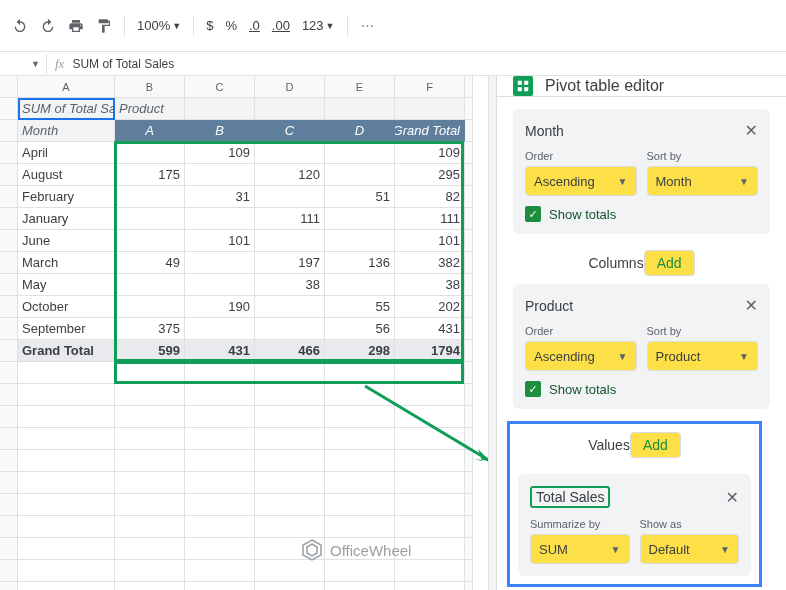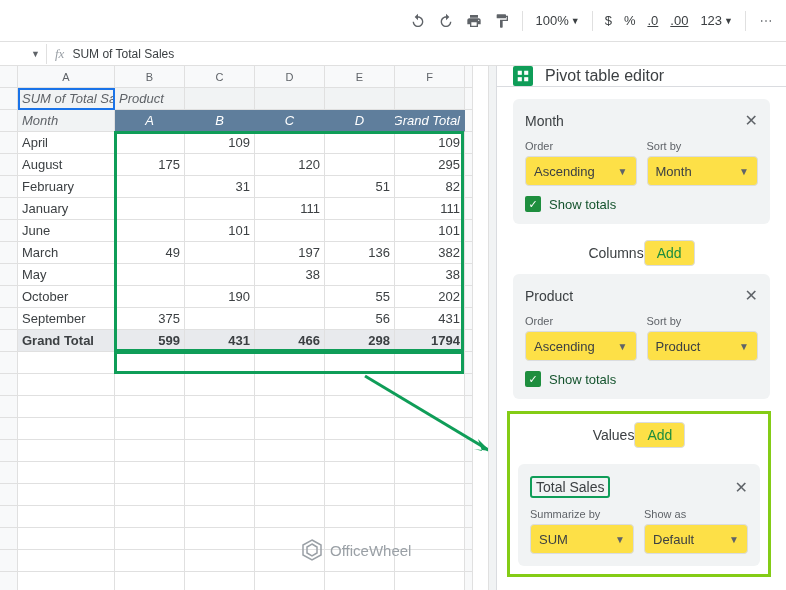--- a/index.html
+++ b/index.html
@@ -1,17 +1,17 @@
 <!DOCTYPE html>
 <html><head>
 <meta charset="utf-8">
 <style>
   * { box-sizing: border-box; font-family: Arial, sans-serif; }
   body { margin: 0; width: 786px; height: 590px; background: #fff; display: flex; flex-direction: column; overflow: hidden; color: #3c4043; font-size: 13px; }
-  .toolbar { height: 42px; border-bottom: 1px solid #e0e0e0; display: flex; align-items: center; padding: 0 8px; gap: 4px; justify-content: flex-end; }
+  .toolbar { height: 52px; border-bottom: 1px solid #e0e0e0; display: flex; align-items: center; padding: 0 8px; gap: 4px; }
   .tb-btn { width: 24px; height: 24px; display: flex; align-items: center; justify-content: center; cursor: pointer; border-radius: 2px; color: #5f6368; }
   .tb-sep { width: 1px; height: 20px; background: #e0e0e0; margin: 0 4px; }
   .tb-text { font-size: 13px; color: #3c4043; padding: 0 4px; cursor: pointer; display:flex; align-items:center; gap:2px;}
   .fx-bar { height: 24px; border-bottom: 1px solid #e0e0e0; display: flex; align-items: center; font-size: 12px; }
   .fx-name { width: 46px; text-align: right; padding-right: 6px; color: #5f6368; display:flex; align-items:center; justify-content:flex-end; gap:2px;}
   .fx-sep { width: 1px; height: 20px; background: #e0e0e0; }
   .fx-label { font-style: italic; color: #9aa0a6; padding: 0 8px; font-family: 'Times New Roman', serif; font-size:13px;text-align:right;}
   .fx-val { color: #3c4043; }
   .main { flex: 1; display: flex; overflow: hidden; position: relative; }
   .sheet-wrap { flex: 1; overflow: hidden; position: relative; }
@@ -43,21 +43,21 @@
   .card-close { cursor: pointer; color: #5f6368; font-size: 16px; }
   .field-row { display: flex; gap: 10px; }
   .field { flex: 1; }
   .field-label { font-size: 11px; color: #5f6368; margin-bottom: 4px; }
   .select { background: #fde047; border: 1px solid #dadce0; border-radius: 4px; height: 30px; display: flex; align-items: center; justify-content: space-between; padding: 0 8px; font-size: 13px; cursor: pointer; color: #3c4043; }
   .select-arrow { color: #5f6368; font-size: 10px; }
   .check-row { display: flex; align-items: center; gap: 8px; margin-top: 10px; }
   .checkbox { width: 16px; height: 16px; background: #1e8e3e; border-radius: 2px; display: flex; align-items: center; justify-content: center; color: #fff; font-size: 11px; cursor: pointer; }
   .check-label { font-size: 13px; color: #14532d; }
   .v-hl { border: 2px solid #0f9d58; border-radius: 3px; padding: 1px 4px; display: inline-block; }
-  .green-card-wrap { border: 3px solid #84cc16; margin: 0 15px 8px 10px; padding: 8px 6px; }
+  .green-card-wrap { border: 3px solid #3b82f6; margin: 0 24px 8px 10px; padding: 8px 6px; }
 </style>
 </head>
 <body>
 
 <div class="toolbar">
   <div class="tb-btn">
       <svg width="16" height="16" viewBox="0 0 24 24" fill="#5f6368">
         <path d="M12 5V1L7 6l5 5V7c3.3 0 6 2.7 6 6s-2.7 6-6 6-6-2.7-6-6H4c0 4.4 3.6 8 8 8s8-3.6 8-8-3.6-8-8-8z"></path>
       </svg>
     </div>

